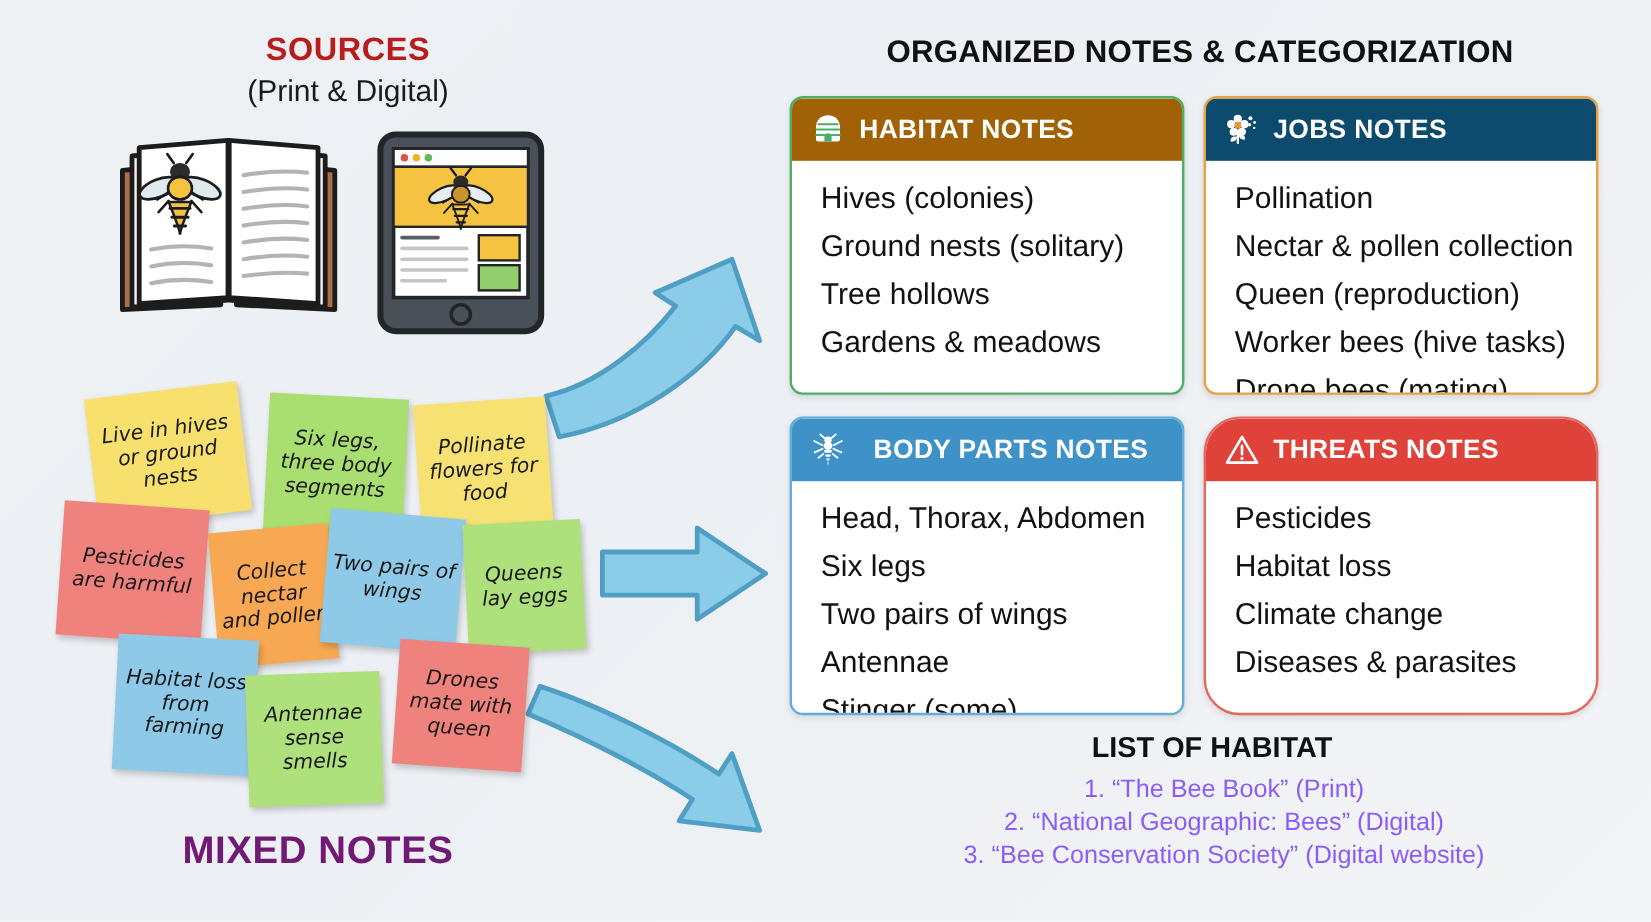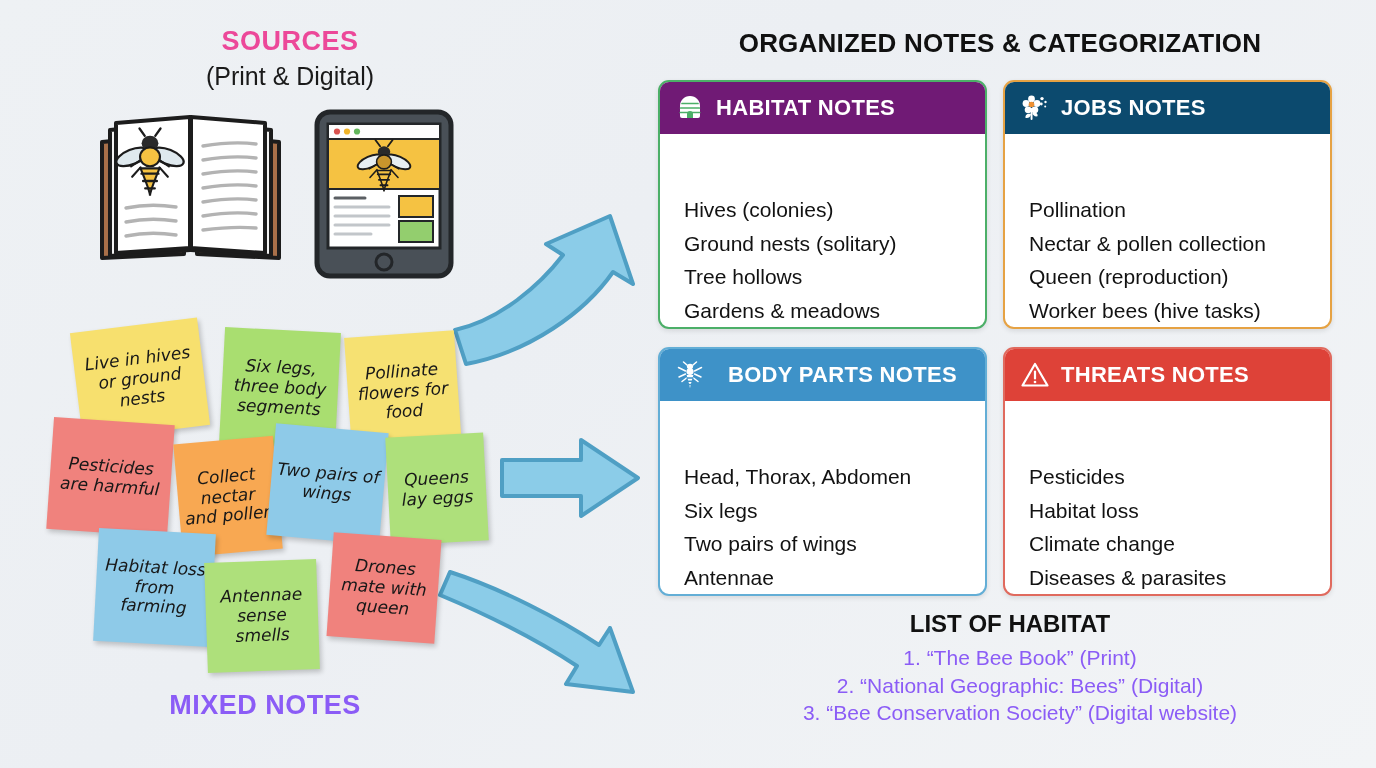--- a/index.html
+++ b/index.html
@@ -7,33 +7,33 @@
     width:1376px;height:768px;overflow:hidden;
     background:linear-gradient(135deg,#eef1f4 0%,#eceff3 40%,#f2f4f6 100%);
     font-family:"Liberation Sans",sans-serif;
     position:relative;
   }
   .stage{position:absolute;inset:0;}
 
   
   .h-sources{
     position:absolute;left:160px;top:26px;width:260px;text-align:center;
-    font-size:27px;font-weight:bold;letter-spacing:.5px;color:#ec4899;
+    font-size:27px;font-weight:bold;letter-spacing:.5px;color:#b91c1c;
   }
   .h-sources-sub{
     position:absolute;left:150px;top:62px;width:280px;text-align:center;
     font-size:25px;color:#1a1a1a;font-weight:400;
   }
   .h-organized{
     position:absolute;left:660px;top:28px;width:680px;text-align:center;
     font-size:26px;font-weight:bold;letter-spacing:.2px;color:#111;
   }
   .h-mixed{
     position:absolute;left:120px;top:690px;width:290px;text-align:center;
-    font-size:27px;font-weight:bold;letter-spacing:.5px;color:#8b5cf6;
+    font-size:32px;font-weight:bold;letter-spacing:.5px;color:#701a75;
   }
   .h-listsources{
     position:absolute;left:700px;top:610px;width:620px;text-align:center;
     font-size:24px;font-weight:bold;color:#111;
   }
   .sources-list{
     position:absolute;left:700px;top:644px;width:640px;text-align:center;
     font-size:21px;color:#8b5cf6;line-height:1.31;
   }
   .sources-list div{white-space:nowrap;}
@@ -43,21 +43,21 @@
     position:absolute;border-radius:11px;background:#fff;
     border:2px solid #ccc;overflow:hidden;
     box-shadow:0 2px 5px rgba(0,0,0,.10);
   }
   .card-head{
     height:52px;display:flex;align-items:center;gap:9px;padding-left:15px;
     color:#fff;font-size:22px;font-weight:bold;letter-spacing:.3px;
   }
   .card-head .ttl{margin-left:2px;}
   .card-body{
-    padding:11px 0 8px 24px;font-size:21px;color:#121212;line-height:1.60;margin-top:48px;
+    padding:11px 0 8px 24px;font-size:25px;color:#121212;line-height:1.60;
   }
   .card-body div{white-space:nowrap;}
   .ic{width:30px;height:30px;flex:0 0 30px;display:block;}
 
   
   .note{
     position:absolute;
     display:flex;align-items:center;justify-content:center;
     text-align:center;
     font-family:"DejaVu Sans",sans-serif;
@@ -162,21 +162,21 @@
 
     <path d="M502 460 L581 460 L581 440 L638 478 L581 516 L581 496 L502 496 Z" fill="#8BCCE8" stroke="#4F9FC4" stroke-width="4" stroke-linejoin="round"></path>
 
     <path d="M440 595
              C 495 618, 545 645, 577 666
              L 566 684 L 633 692 L 610 628 L 599 645
              C 560 619, 500 588, 450 572 Z" fill="#8BCCE8" stroke="#4F9FC4" stroke-width="4" stroke-linejoin="round"></path>
   </svg>
 
   <div class="card" style="left:658px;top:80px;width:325px;height:245px;border-color:#4CAF68;">
-    <div class="card-head" style="background:#701a75;">
+    <div class="card-head" style="background:#a16207;">
       <svg class="ic" viewBox="0 0 30 30">
         <path d="M15 3 C9 3 5 7.5 5 13 v10 a2 2 0 0 0 2 2 h16 a2 2 0 0 0 2 -2 V13 C25 7.5 21 3 15 3 Z" fill="#fff"></path>
         <g stroke="#4CAF68" stroke-width="1.7" stroke-linecap="round">
           <path d="M7 10.5 h16"></path>
             <path d="M5.6 15 h18.8"></path>
             <path d="M5.3 19.5 h19.4"></path>
         </g>
         <path d="M12 25 v-4 a3 3 0 0 1 6 0 v4 z" fill="#4CAF68"></path>
       </svg>
       <span class="ttl">HABITAT NOTES</span>
@@ -241,24 +241,25 @@
             <path d="M13.7 24.5 h2.6"></path>
         </g>
       </svg>
       <span class="ttl">BODY PARTS NOTES</span>
     </div>
     <div class="card-body">
       <div>Head, Thorax, Abdomen</div>
       <div>Six legs</div>
       <div>Two pairs of wings</div>
       <div>Antennae</div>
-    </div>
-  </div>
-
-  <div class="card" style="left:1003px;top:347px;width:325px;height:245px;border-color:#E06A5E;">
+      <div>Stinger (some)</div>
+    </div>
+  </div>
+
+  <div class="card" style="left:1003px;top:347px;width:325px;height:245px;border-color:#E06A5E;border-radius:30px;">
     <div class="card-head" style="background:#DE4238;">
       <svg class="ic" viewBox="0 0 30 30">
         <path d="M15 4 L27.5 25.5 H2.5 Z" fill="none" stroke="#fff" stroke-width="2.2" stroke-linejoin="round"></path>
         <path d="M15 11.5 v7" stroke="#fff" stroke-width="2.2" stroke-linecap="round"></path>
         <circle cx="15" cy="22" r="1.35" fill="#fff"></circle>
       </svg>
       <span class="ttl">THREATS NOTES</span>
     </div>
     <div class="card-body">
       <div>Pesticides</div>

